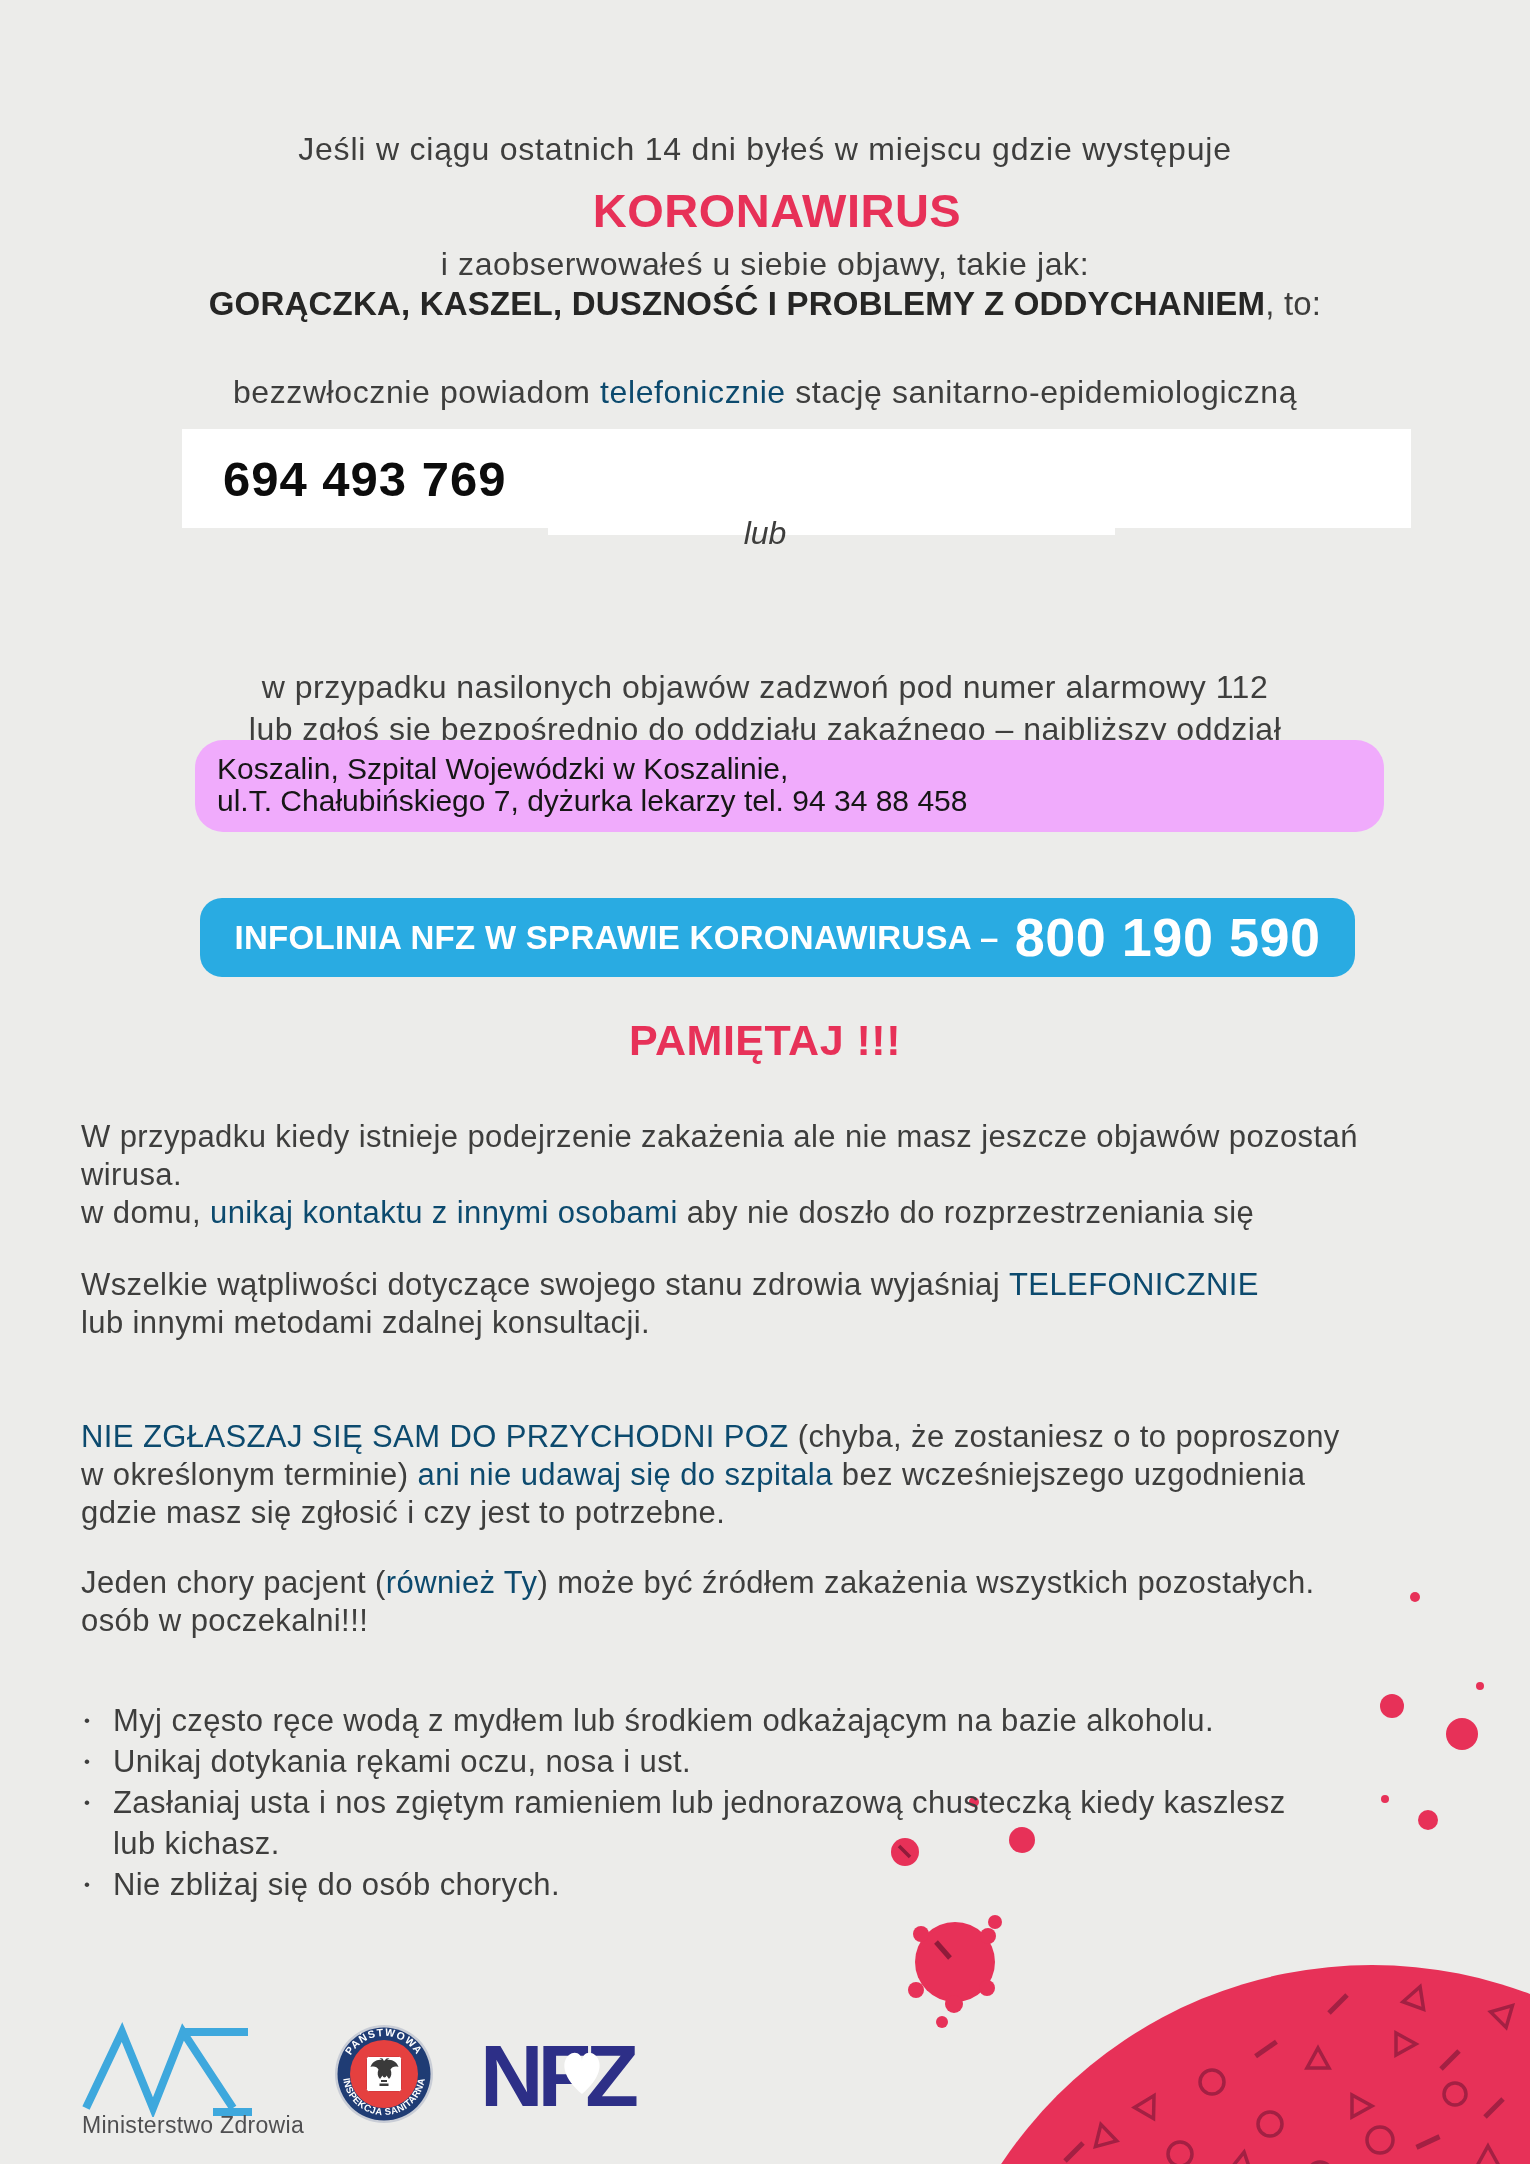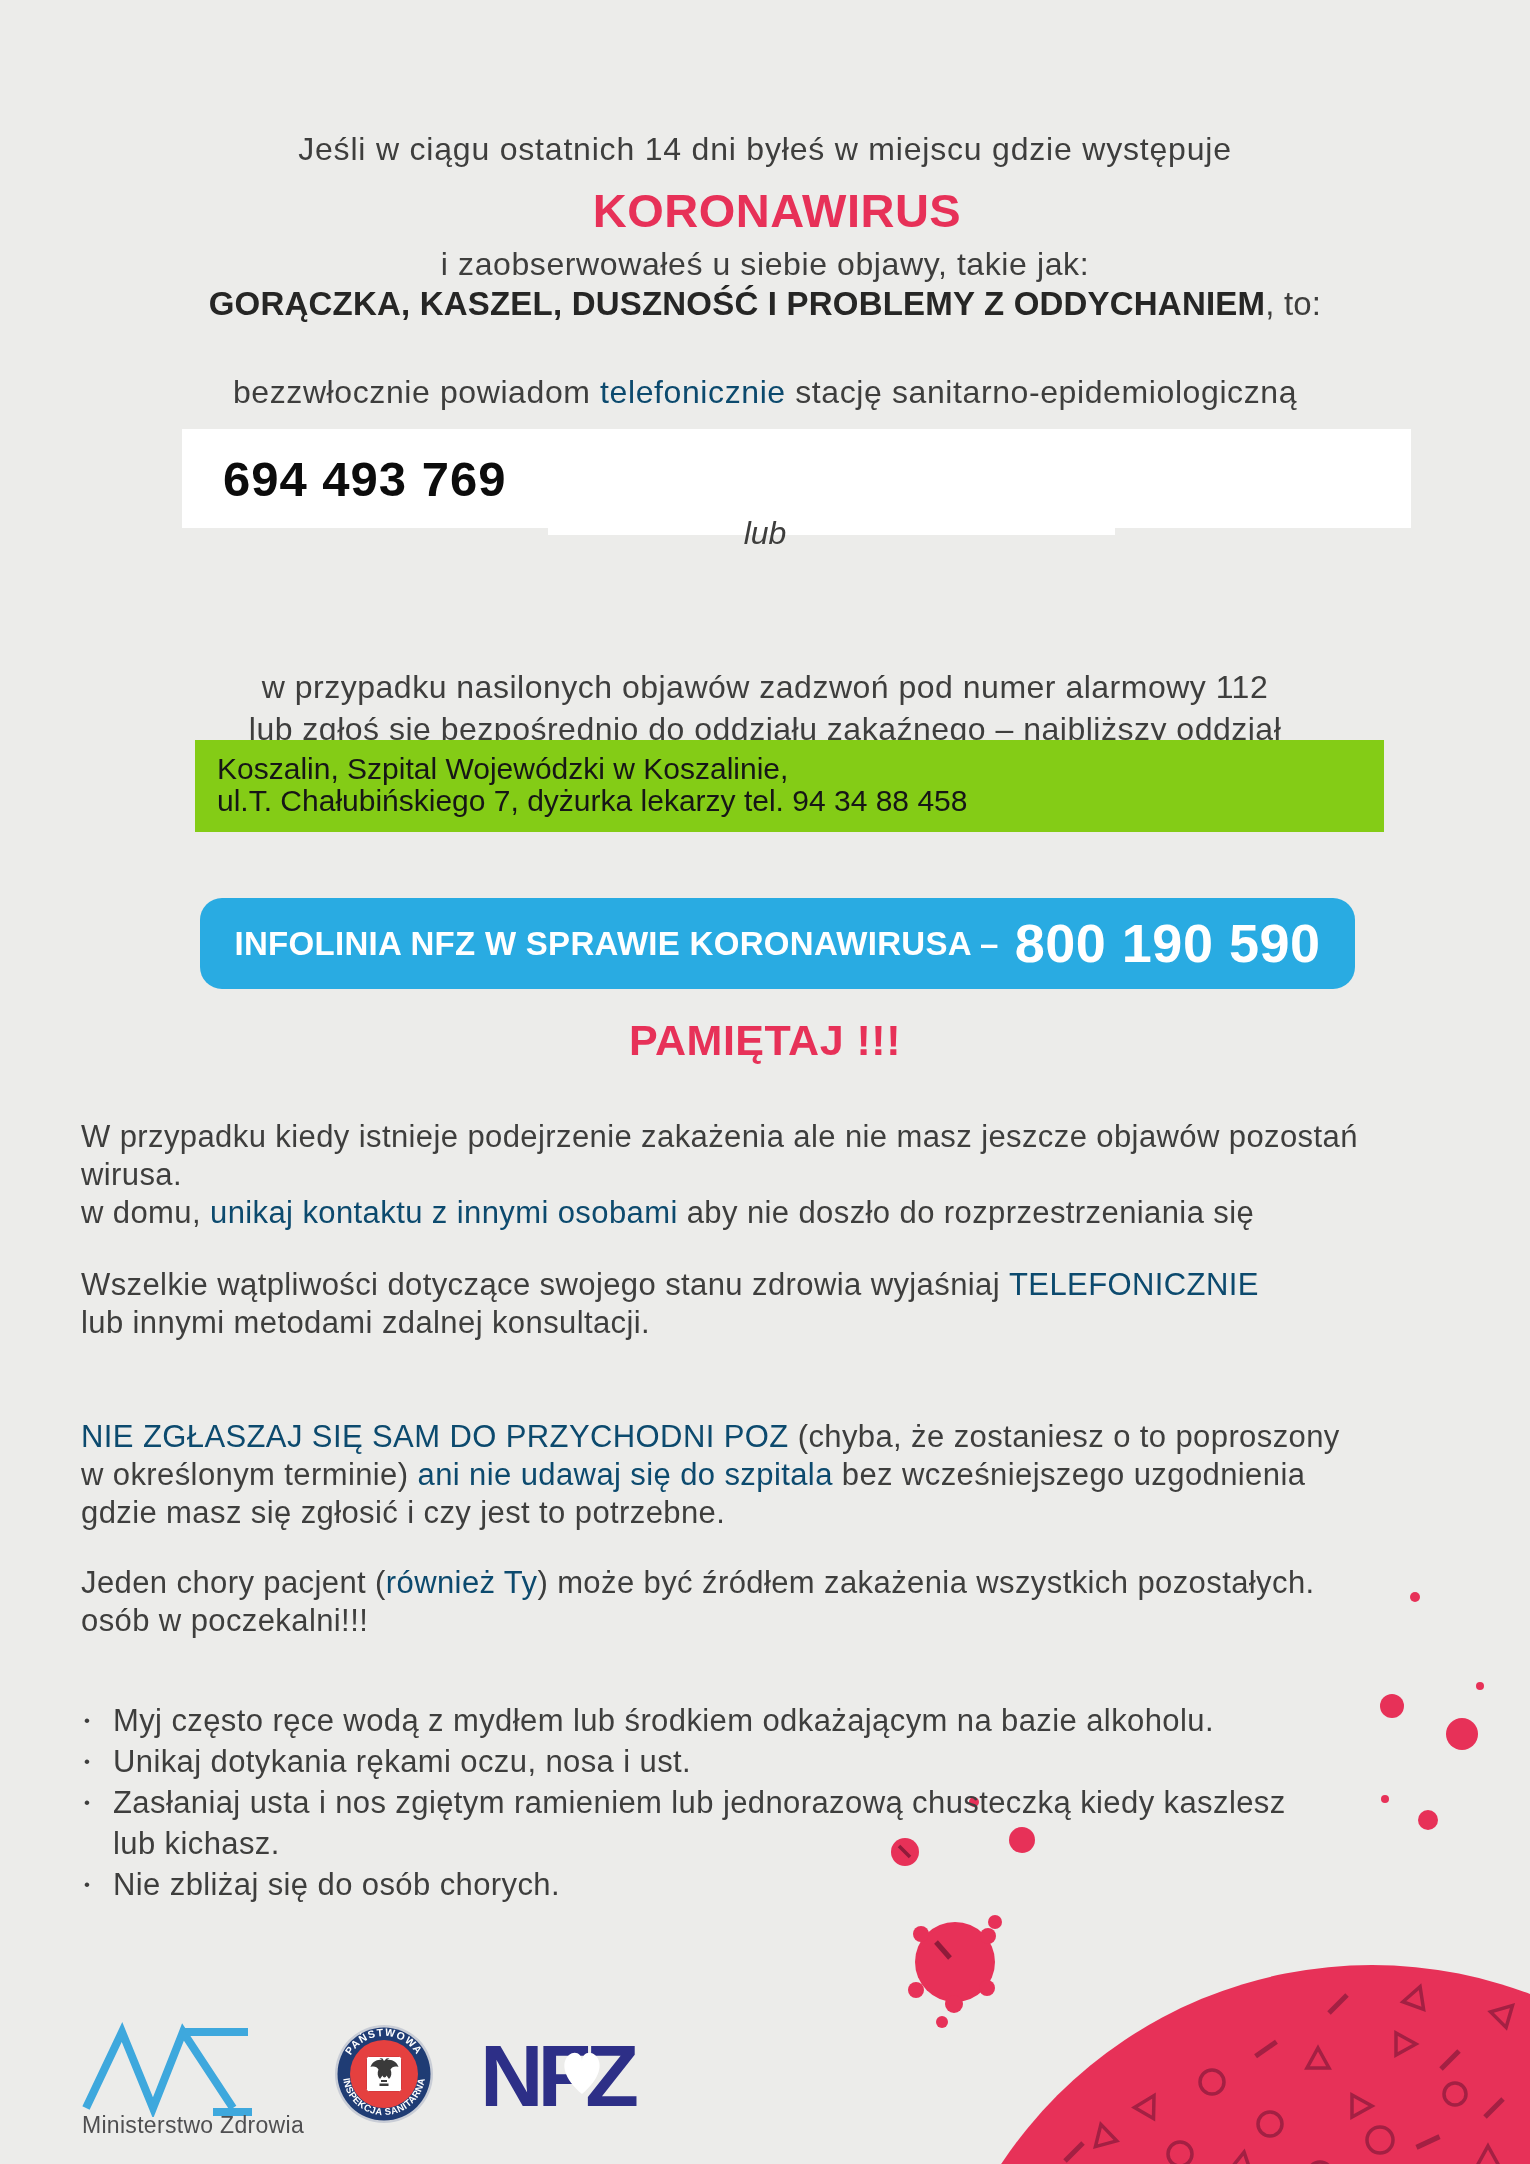--- a/index.html
+++ b/index.html
@@ -16,23 +16,23 @@
   .intro-2{top:246px;font-size:32px;font-weight:300;letter-spacing:.6px;}
   .symptoms{top:285px;font-size:33px;font-weight:700;color:#262625;letter-spacing:.2px;}
   .symptoms .tail{font-weight:300;color:#3e3e3d;}
   .notify{top:374px;font-size:32px;font-weight:300;letter-spacing:.6px;}
   .phone-box{left:182px;top:429px;width:1188px;height:99px;background:#fff;
     display:flex;align-items:center;justify-content:flex-start;padding-left:41px;}
   .phone-box-notch{left:548px;top:528px;width:567px;height:7px;background:#fff;}
   .phone-number{font-size:49px;font-weight:700;color:#0c0c0c;letter-spacing:1px;}
   .or-label{top:515px;font-size:32px;font-weight:300;font-style:italic;}
   .emergency{top:666px;font-size:32px;font-weight:300;line-height:42px;letter-spacing:.5px;}
-  .hospital-box{left:195px;top:740px;width:1189px;height:92px;background:#84cc16;
-    padding:13px 0 0 22px;box-sizing:border-box;font-size:30px;line-height:32px;color:#161616;}
-  .banner{left:200px;top:898px;width:1155px;height:91px;background:#29abe2;border-radius:22px;
+  .hospital-box{left:195px;top:740px;width:1189px;height:92px;background:#f0abfc;
+    padding:13px 0 0 22px;box-sizing:border-box;font-size:30px;line-height:32px;color:#161616;border-radius:28px;}
+  .banner{left:200px;top:898px;width:1155px;height:79px;background:#29abe2;border-radius:22px;
     display:flex;align-items:center;justify-content:center;gap:16px;color:#fff;}
   .banner-label{font-size:33px;font-weight:600;letter-spacing:.3px;align-self:center;line-height:77px;}
   .banner-number{font-size:54px;font-weight:800;letter-spacing:.5px;align-self:center;line-height:77px;}
   .reminder{top:1016px;font-size:43px;font-weight:800;color:#e73158;letter-spacing:.5px;}
   .para{position:absolute;left:81px;font-size:31px;font-weight:300;line-height:38px;letter-spacing:.4px;}
   .para div{white-space:nowrap;}
   .bullets{position:absolute;left:84px;top:1700px;font-size:31px;font-weight:300;letter-spacing:.4px;}
   .bullet{display:flex;}
   .bullet .marker{width:29px;font-size:17px;line-height:41px;color:#3e3e3d;flex:none;}
   .bullet .lines div{line-height:41px;white-space:nowrap;}

